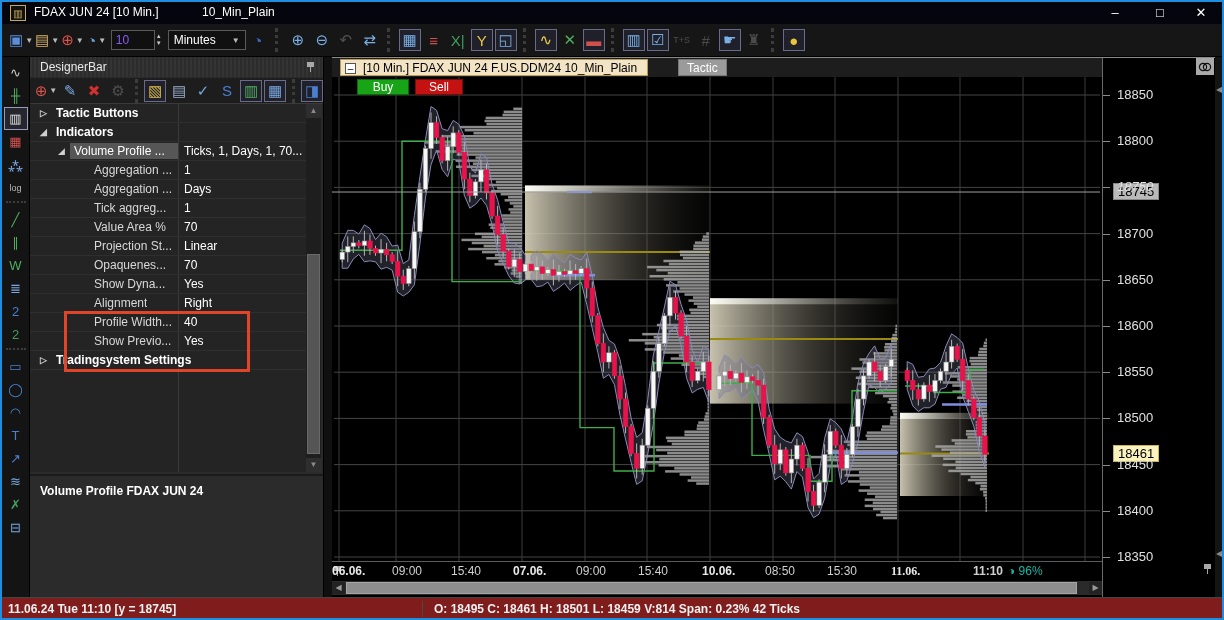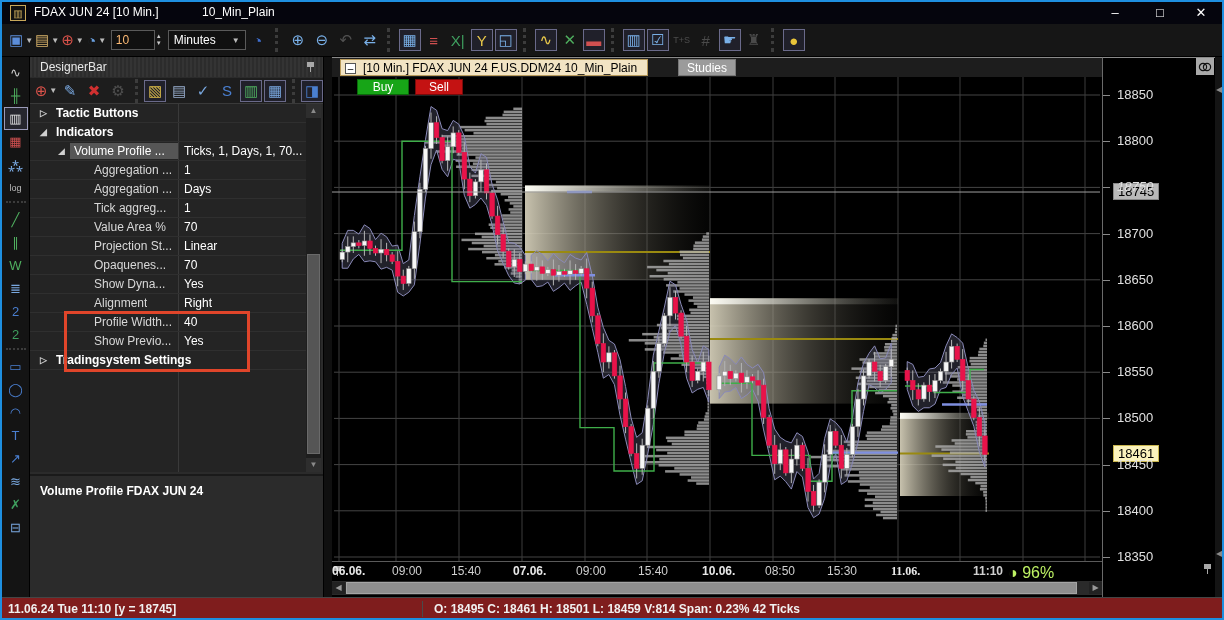--- a/index.html
+++ b/index.html
@@ -11,21 +11,21 @@
   #title-text{position:absolute;left:32px;top:3px;font-size:12px;white-space:pre;}
   #title-ws{position:absolute;left:200px;top:3px;font-size:12px;}
   .winbtn{position:absolute;top:0;width:34px;height:22px;color:#fff;font-size:13px;text-align:center;line-height:22px;}
   
   #toolbar{position:absolute;left:0;top:22px;width:100%;height:33px;background:#161616;border-bottom:1px solid #000;display:flex;align-items:center;padding-left:6px;}
   .tbi{height:22px;min-width:22px;display:flex;align-items:center;justify-content:center;font-size:15px;margin:0 1px;position:relative;}
   .tbi.boxed{border:1px solid #6a6a8a;background:#20202a;}
   .tbi.disabled{opacity:.45;}
   .tbi .caret{font-size:8px;color:#bbb;margin-left:2px;}
   .tb-sep{width:6px;height:24px;border-left:3px dotted #3c3c3c;margin:0 5px;}
-  #interval-input{width:44px;height:20px;background:#101010;border:1px solid #5a5a5a;color:#fdba74;font-size:12px;padding:0 4px;}
+  #interval-input{width:44px;height:20px;background:#101010;border:1px solid #5a5a5a;color:#8b5cf6;font-size:12px;padding:0 4px;}
   .spin{display:inline-flex;flex-direction:column;font-size:6px;color:#ccc;line-height:7px;margin-left:1px;}
   #unit-select{width:78px;height:20px;background:#101010;border:1px solid #5a5a5a;color:#fff;font-size:12px;display:flex;align-items:center;justify-content:space-between;padding:0 5px;margin-left:4px;}
   
   #leftstrip{position:absolute;left:0;top:55px;width:28px;height:540px;background:#141414;border-right:1px solid #000;display:flex;flex-direction:column;align-items:center;padding-top:4px;}
   .lsi{width:24px;height:23px;display:flex;align-items:center;justify-content:center;font-size:13px;}
   .lsi.selected{border:1px solid #9a9ab8;background:#26262e;}
   .ls-sep{width:20px;height:5px;border-top:2px dotted #3c3c3c;margin:2px 0;}
   
   #designer{position:absolute;left:28px;top:55px;width:294px;height:540px;background:#2b2b2b;border-right:1px solid #000;}
   #designer-header{position:absolute;left:0;top:0;width:100%;height:20px;background:repeating-linear-gradient(90deg,#343434 0 2px,#2c2c2c 2px 4px);color:#e8e8e8;font-size:12px;line-height:20px;padding-left:10px;}
@@ -50,21 +50,21 @@
   #tab-min{position:absolute;left:4px;top:3px;width:11px;height:11px;background:#fff;border:1px solid #555;font-size:10px;line-height:9px;text-align:center;color:#000;}
   #studies-btn{position:absolute;top:1px;height:17px;background:#9b9b9b;color:#fff;font-size:12px;line-height:17px;padding:0 8px;border:1px solid #777;}
   #buy-btn{position:absolute;left:25px;top:21px;width:52px;height:16px;background:#17a517;border:1px solid #0a6a0a;color:#fff;font-size:12px;text-align:center;line-height:15px;}
   #sell-btn{position:absolute;left:83px;top:21px;width:48px;height:16px;background:#c41212;border:1px solid #7a0a0a;color:#fff;font-size:12px;text-align:center;line-height:15px;}
   #legend{position:absolute;left:10px;top:52px;font-size:12.5px;color:#fff;white-space:nowrap;}
   #legend .dash{color:#9a9ad8;font-weight:bold;margin-right:4px;}
   #chart-svg{position:absolute;left:0;top:19px;}
   #xaxis{position:absolute;left:0;top:503px;width:100%;height:19px;background:#000;border-top:1px solid #5a5a5a;}
   .xlab{position:absolute;top:2px;font-size:12px;color:#d0d0d0;white-space:nowrap;}
   .xlab.bold{font-weight:bold;color:#e8e8e8;}
-  #load-icon{position:absolute;top:2px;font-size:16px;color:#bef264;}
+  #load-icon{position:absolute;top:2px;font-size:12px;color:#14b8a6;}
   #hscroll{position:absolute;left:0;top:523px;width:100%;height:14px;background:#2a2a2a;}
   #hthumb{position:absolute;left:14px;top:1px;width:731px;height:12px;background:#8e8e8e;border:1px solid #a5a5a5;}
   .harr{position:absolute;top:1px;width:13px;height:12px;background:#222;color:#999;font-size:8px;text-align:center;line-height:12px;}
   
   #paxis{position:absolute;left:1100px;top:55px;width:113px;height:540px;background:#000;border-left:1px solid #6a6a6a;border-top:1px solid #8a8a8a;}
   .ylab{position:absolute;left:14px;font-size:13px;color:#e0e0e0;}
   .ytick{position:absolute;left:0;width:7px;height:1px;background:#8a8a8a;}
   #cursor-price{position:absolute;left:10px;background:#b9b9b9;color:#000;font-size:13px;padding:0 4px;border:1px solid #888;}
   #last-price{position:absolute;left:10px;background:#fbf3bd;color:#000;font-size:13px;padding:0 4px;border:1px solid #c9b64e;}
   .pin{position:absolute;width:9px;height:11px;}
@@ -365,21 +365,21 @@
       <span>Volume Profile FDAX JUN 24</span>
     </div>
   </div>
 
   <div id="chartpanel">
     <div id="tabrow">
       <div id="chart-tab">
         <div id="tab-min">–</div>
         <span>[10 Min.] FDAX JUN 24   F.US.DDM24 10_Min_Plain</span>
       </div>
-      <div id="studies-btn" style="left:346px">Studies</div>
+      <div id="studies-btn" style="left:346px">Tactic</div>
     </div>
     <div id="chart-svg">
         <svg width="770" height="484" style="display:block">
           <defs>
             <linearGradient id="vab0" x1="0" y1="0" x2="1" y2="0">
               <stop offset="0" stop-color="rgba(216,210,188,0.92)"></stop>
               <stop offset="0.55" stop-color="rgba(120,116,102,0.45)"></stop>
               <stop offset="1" stop-color="rgba(35,35,30,0.12)"></stop>
             </linearGradient>
             <linearGradient id="vat0" x1="0" y1="0" x2="1" y2="0">

